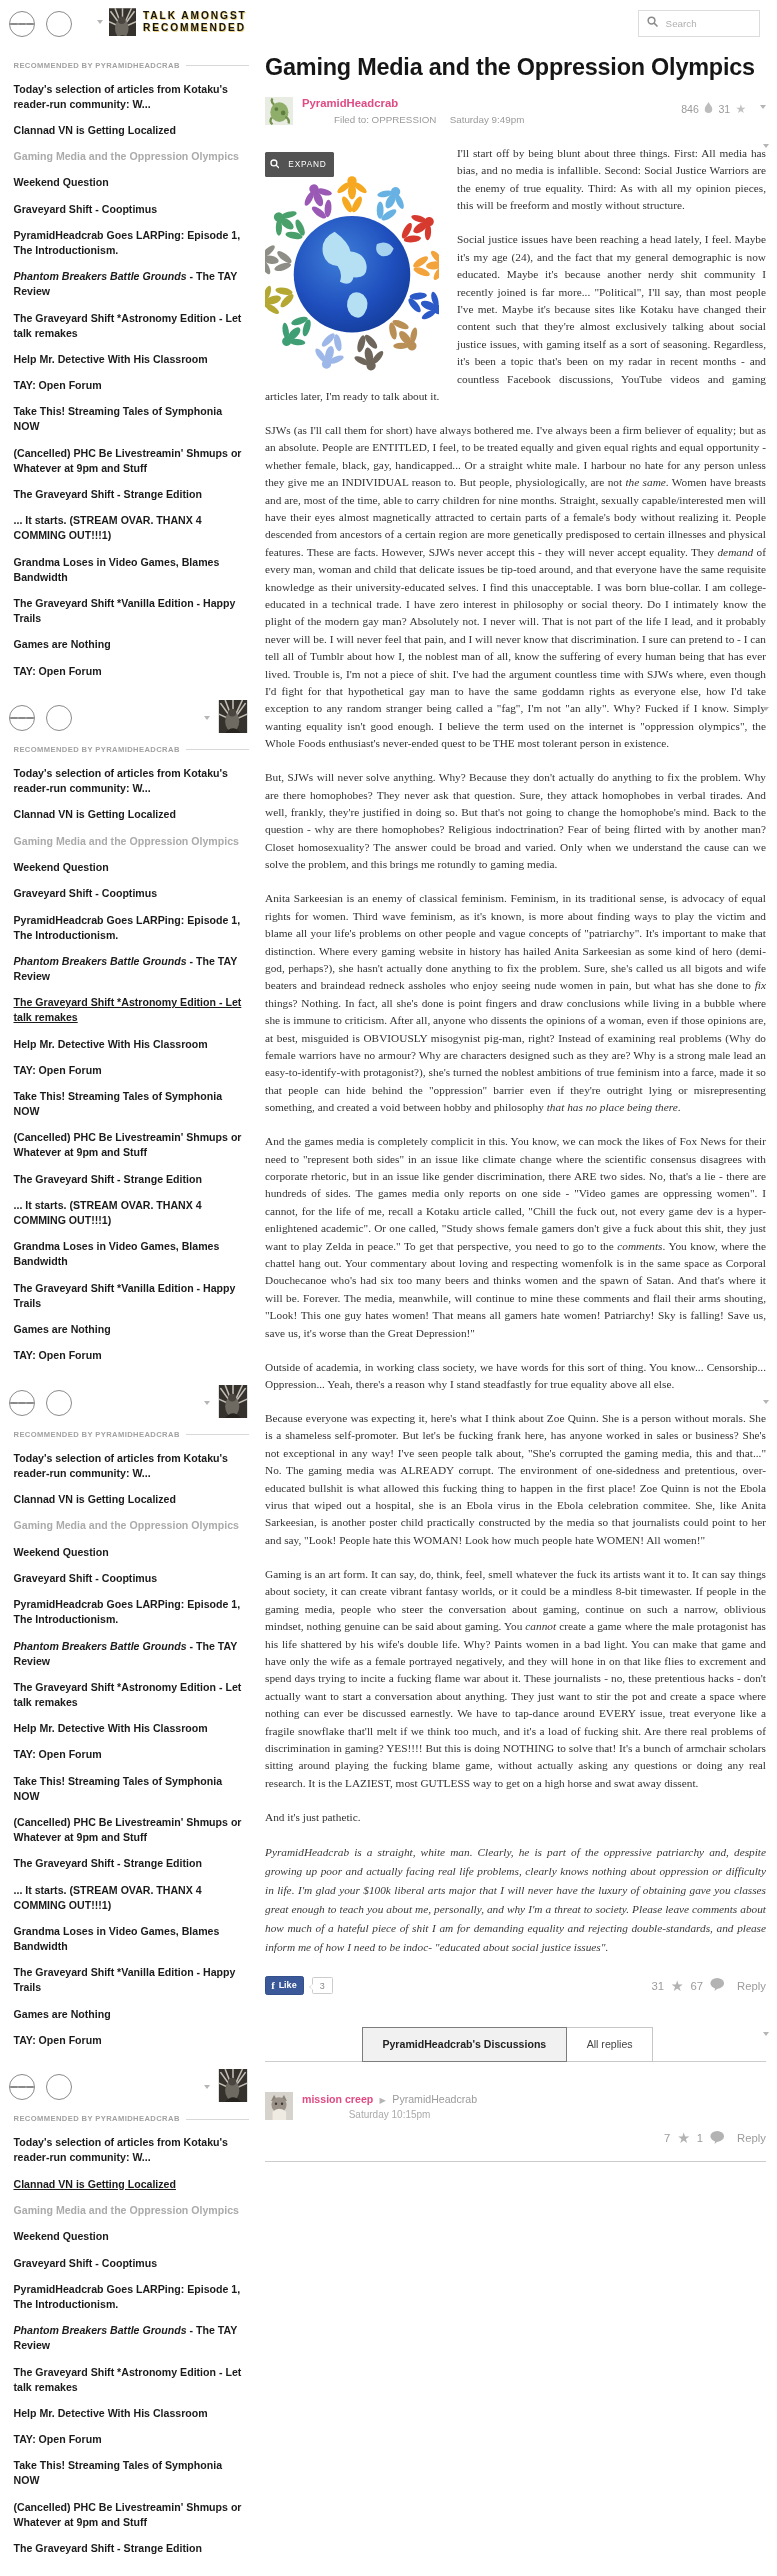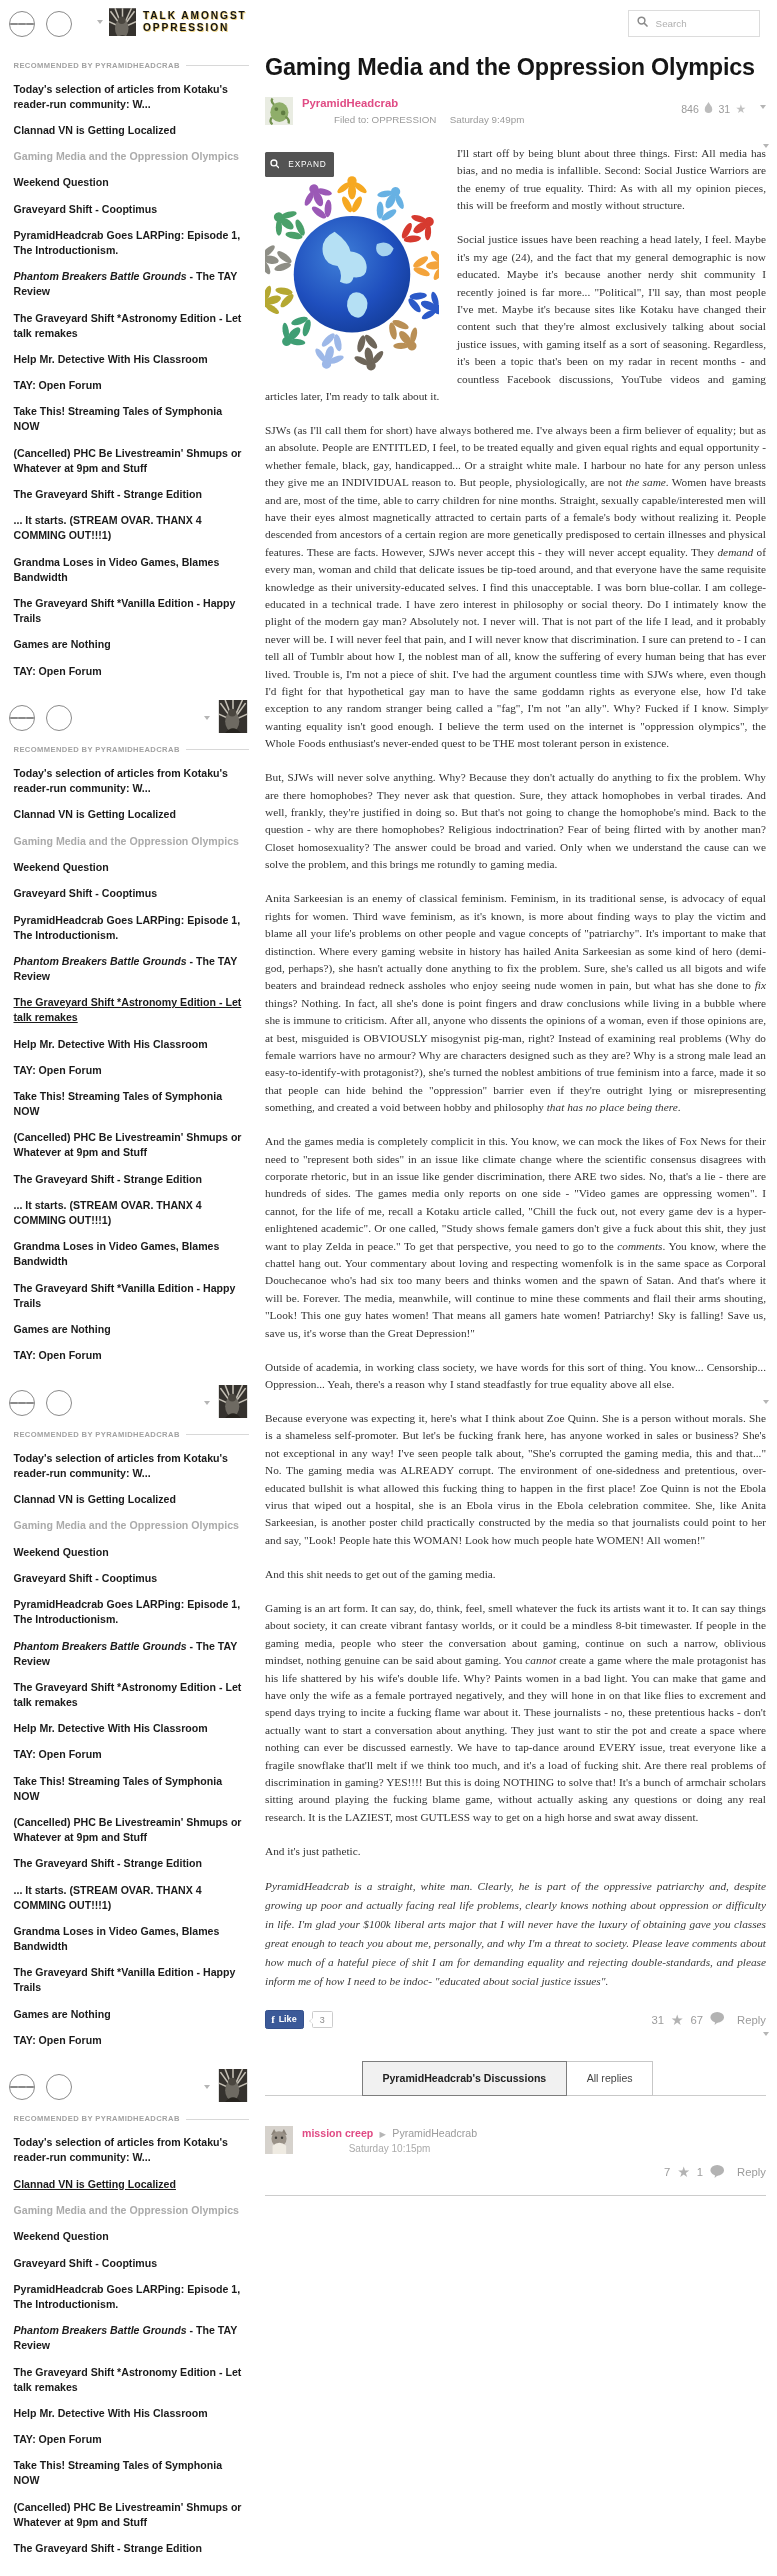--- a/index.html
+++ b/index.html
@@ -9,21 +9,21 @@
   .site-header{position:absolute;top:0;left:0;width:777px;height:48px;background:#fff;}
   .hdr-icons{position:absolute;left:9px;top:10.6px;display:flex;gap:10.6px;}
   .circle-btn{width:24px;height:24px;border:1.5px solid #8a8a8a;border-radius:50%;
               display:flex;align-items:center;justify-content:center;background:#fff;}
   .hamb span{display:block;width:10.6px;height:1.9px;background:#8a8a8a;margin:1.5px 0;border-radius:0.8px;}
   .caret{width:0;height:0;border-left:3.8px solid transparent;border-right:3.8px solid transparent;
          border-top:4.5px solid #b5b5b5;display:inline-block;}
   .logo-group{position:absolute;left:97px;top:7.6px;display:flex;align-items:center;gap:6px;}
   .wordmark{font-weight:bold;font-size:10.2px;line-height:12px;letter-spacing:1.9px;color:#141414;
             text-shadow:0.8px 0.8px 0 rgba(226,178,32,.55),-0.8px 0 0 rgba(226,178,32,.35);}
-  .searchbox{position:absolute;right:16.6px;top:9.8px;width:132px;height:27px;border:0.8px solid #dcdcdc;
+  .searchbox{position:absolute;right:16.6px;top:9.8px;width:122px;height:27px;border:0.8px solid #dcdcdc;
              display:flex;align-items:center;background:#fff;box-sizing:border-box;}
   .searchbox input{border:none;outline:none;font-size:9.8px;color:#555;width:76px;
                    font-family:"Liberation Sans",sans-serif;}
   .searchbox input::placeholder{color:#b0b0b0;}
   .mag{margin:0 5.3px 0 7.6px;flex:0 0 auto;}
   
   .sidebar{position:absolute;left:9px;top:56px;width:240px;}
   .rec-row{display:flex;align-items:center;margin:4.5px 0 12px 4.5px;}
   .rec-label{font-size:7.6px;color:#a2a2a2;letter-spacing:0.4px;font-weight:bold;white-space:nowrap;}
   .rec-line{flex:1;height:0.8px;background:#d8d8d8;margin-left:6px;}
@@ -118,21 +118,21 @@
               <line x1="18" y1="26" x2="30" y2="0"></line>
             <line x1="18" y1="26" x2="8" y2="0"></line>
           </g>
           <ellipse cx="17" cy="27" rx="9" ry="13" fill="#6e6a62"></ellipse>
           <ellipse cx="17" cy="16" rx="5" ry="5" fill="#4a463f"></ellipse>
           <path d="M8,42 Q18,30 28,42 Z" fill="#27241f"></path>
         </svg>
       </span>
       <div class="wordmark">
         <div>TALK AMONGST</div>
-        <div>OPPRESSION</div>
+        <div>RECOMMENDED</div>
       </div>
     </div>
     <div class="searchbox">
       <span class="mag">
         <svg width="11.3" height="11.3" viewBox="0 0 15 15">
             <circle cx="6" cy="6" r="4.5" fill="none" stroke="#8a8a8a" stroke-width="2"></circle>
             <line x1="9.5" y1="9.5" x2="14" y2="14" stroke="#8a8a8a" stroke-width="2"></line>
           </svg>
       </span>
       <input type="text" placeholder="Search" style="">
@@ -385,21 +385,20 @@
       </div>
       <div>
           <p><span>I'll start off by being blunt about three things. First: All media has bias, and no media is infallible. Second: Social Justice Warriors are the enemy of true equality. Third: As with all my opinion pieces, this will be freeform and mostly without structure.</span></p>
           <p><span>Social justice issues have been reaching a head lately, I feel. Maybe it's my age (24), and the fact that my general demographic is now educated. Maybe it's because another nerdy shit community I recently joined is far more... "Political", I'll say, than most people I've met. Maybe it's because sites like Kotaku have changed their content such that they're almost exclusively talking about social justice issues, with gaming itself as a sort of seasoning. Regardless, it's been a topic that's been on my radar in recent months - and countless Facebook discussions, YouTube videos and gaming articles later, I'm ready to talk about it.</span></p>
           <p><span>SJWs (as I'll call them for short) have always bothered me. I've always been a firm believer of equality; but as an absolute. People are ENTITLED, I feel, to be treated equally and given equal rights and equal opportunity - whether female, black, gay, handicapped... Or a straight white male. I harbour no hate for any person unless they give me an INDIVIDUAL reason to. But people, physiologically, are not </span><em>the same</em><span>. Women have breasts and are, most of the time, able to carry children for nine months. Straight, sexually capable/interested men will have their eyes almost magnetically attracted to certain parts of a female's body without realizing it. People descended from ancestors of a certain region are more genetically predisposed to certain illnesses and physical features. These are facts. However, SJWs never accept this - they will never accept equality. They </span><em>demand</em><span> of every man, woman and child that delicate issues be tip-toed around, and that everyone have the same requisite knowledge as their university-educated selves. I find this unacceptable. I was born blue-collar. I am college-educated in a technical trade. I have zero interest in philosophy or social theory. Do I intimately know the plight of the modern gay man? Absolutely not. I never will. That is not part of the life I lead, and it probably never will be. I will never feel that pain, and I will never know that discrimination. I sure can pretend to - I can tell all of Tumblr about how I, the noblest man of all, know the suffering of every human being that has ever lived. Trouble is, I'm not a piece of shit. I've had the argument countless time with SJWs where, even though I'd fight for that hypothetical gay man to have the same goddamn rights as everyone else, how I'd take exception to any random stranger being called a "fag", I'm not "an ally". Why? Fucked if I know. Simply wanting equality isn't good enough. I believe the term used on the internet is "oppression olympics", the Whole Foods enthusiast's never-ended quest to be THE most tolerant person in existence.</span></p>
           <p><span>But, SJWs will never solve anything. Why? Because they don't actually do anything to fix the problem. Why are there homophobes? They never ask that question. Sure, they attack homophobes in verbal tirades. And well, frankly, they're justified in doing so. But that's not going to change the homophobe's mind. Back to the question - why are there homophobes? Religious indoctrination? Fear of being flirted with by another man? Closet homosexuality? The answer could be broad and varied. Only when we understand the cause can we solve the problem, and this brings me rotundly to gaming media.</span></p>
           <p><span>Anita Sarkeesian is an enemy of classical feminism. Feminism, in its traditional sense, is advocacy of equal rights for women. Third wave feminism, as it's known, is more about finding ways to play the victim and blame all your life's problems on other people and vague concepts of "patriarchy". It's important to make that distinction. Where every gaming website in history has hailed Anita Sarkeesian as some kind of hero (demi-god, perhaps?), she hasn't actually done anything to fix the problem. Sure, she's called us all bigots and wife beaters and braindead redneck assholes who enjoy seeing nude women in pain, but what has she done to </span><em>fix</em><span> things? Nothing. In fact, all she's done is point fingers and draw conclusions while living in a bubble where she is immune to criticism. After all, anyone who dissents the opinions of a woman, even if those opinions are, at best, misguided is OBVIOUSLY misogynist pig-man, right? Instead of examining real problems (Why do female warriors have no armour? Why are characters designed such as they are? Why is a strong male lead an easy-to-identify-with protagonist?), she's turned the noblest ambitions of true feminism into a farce, made it so that people can hide behind the "oppression" barrier even if they're outright lying or misrepresenting something, and created a void between hobby and philosophy </span><em>that has no place being there</em><span>.</span></p>
           <p><span>And the games media is completely complicit in this. You know, we can mock the likes of Fox News for their need to "represent both sides" in an issue like climate change where the scientific consensus disagrees with corporate rhetoric, but in an issue like gender discrimination, there ARE two sides. No, that's a lie - there are hundreds of sides. The games media only reports on one side - "Video games are oppressing women". I cannot, for the life of me, recall a Kotaku article called, "Chill the fuck out, not every game dev is a hyper-enlightened academic". Or one called, "Study shows female gamers don't give a fuck about this shit, they just want to play Zelda in peace." To get that perspective, you need to go to the </span><em>comments</em><span>. You know, where the chattel hang out. Your commentary about loving and respecting womenfolk is in the same space as Corporal Douchecanoe who's had six too many beers and thinks women and the spawn of Satan. And that's where it will be. Forever. The media, meanwhile, will continue to mine these comments and flail their arms shouting, "Look! This one guy hates women! That means all gamers hate women! Patriarchy! Sky is falling! Save us, save us, it's worse than the Great Depression!"</span></p>
           <p><span>Outside of academia, in working class society, we have words for this sort of thing. You know... Censorship... Oppression... Yeah, there's a reason why I stand steadfastly for true equality above all else.</span></p>
           <p><span>Because everyone was expecting it, here's what I think about Zoe Quinn. She is a person without morals. She is a shameless self-promoter. But let's be fucking frank here, has anyone worked in sales or business? She's not exceptional in any way! I've seen people talk about, "She's corrupted the gaming media, this and that..." No. The gaming media was ALREADY corrupt. The environment of one-sidedness and pretentious, over-educated bullshit is what allowed this fucking thing to happen in the first place! Zoe Quinn is not the Ebola virus that wiped out a hospital, she is an Ebola virus in the Ebola celebration commitee. She, like Anita Sarkeesian, is another poster child practically constructed by the media so that journalists could point to her and say, "Look! People hate this WOMAN! Look how much people hate WOMEN! All women!"</span></p>
-          <p><span>And this shit needs to get out of the gaming media.</span></p>
           <p><span>Gaming is an art form. It can say, do, think, feel, smell whatever the fuck its artists want it to. It can say things about society, it can create vibrant fantasy worlds, or it could be a mindless 8-bit timewaster. If people in the gaming media, people who steer the conversation about gaming, continue on such a narrow, oblivious mindset, nothing genuine can be said about gaming. You </span><em>cannot</em><span> create a game where the male protagonist has his life shattered by his wife's double life. Why? Paints women in a bad light. You can make that game and have only the wife as a female portrayed negatively, and they will hone in on that like flies to excrement and spend days trying to incite a fucking flame war about it. These journalists - no, these pretentious hacks - don't actually want to start a conversation about anything. They just want to stir the pot and create a space where nothing can ever be discussed earnestly. We have to tap-dance around EVERY issue, treat everyone like a fragile snowflake that'll melt if we think too much, and it's a load of fucking shit. Are there real problems of discrimination in gaming? YES!!!! But this is doing NOTHING to solve that! It's a bunch of armchair scholars sitting around playing the fucking blame game, without actually asking any questions or doing any real research. It is the LAZIEST, most GUTLESS way to get on a high horse and swat away dissent.</span></p>
           <p><span>And it's just pathetic.</span></p>
         </div>
       <p class="footnote">PyramidHeadcrab is a straight, white man. Clearly, he is part of the oppressive patriarchy and, despite growing up poor and actually facing real life problems, clearly knows nothing about oppression or difficulty in life. I'm glad your $100k liberal arts major that I will never have the luxury of obtaining gave you classes great enough to teach you about me, personally, and why I'm a threat to society. Please leave comments about how much of a hateful piece of shit I am for demanding equality and rejecting double-standards, and please inform me of how I need to be indoc- "educated about social justice issues".</p>
     </div>
 
     <div class="like-bar">
       <div class="fb-group">
         <span class="fb-like">
           <span class="fb-f">f</span>

